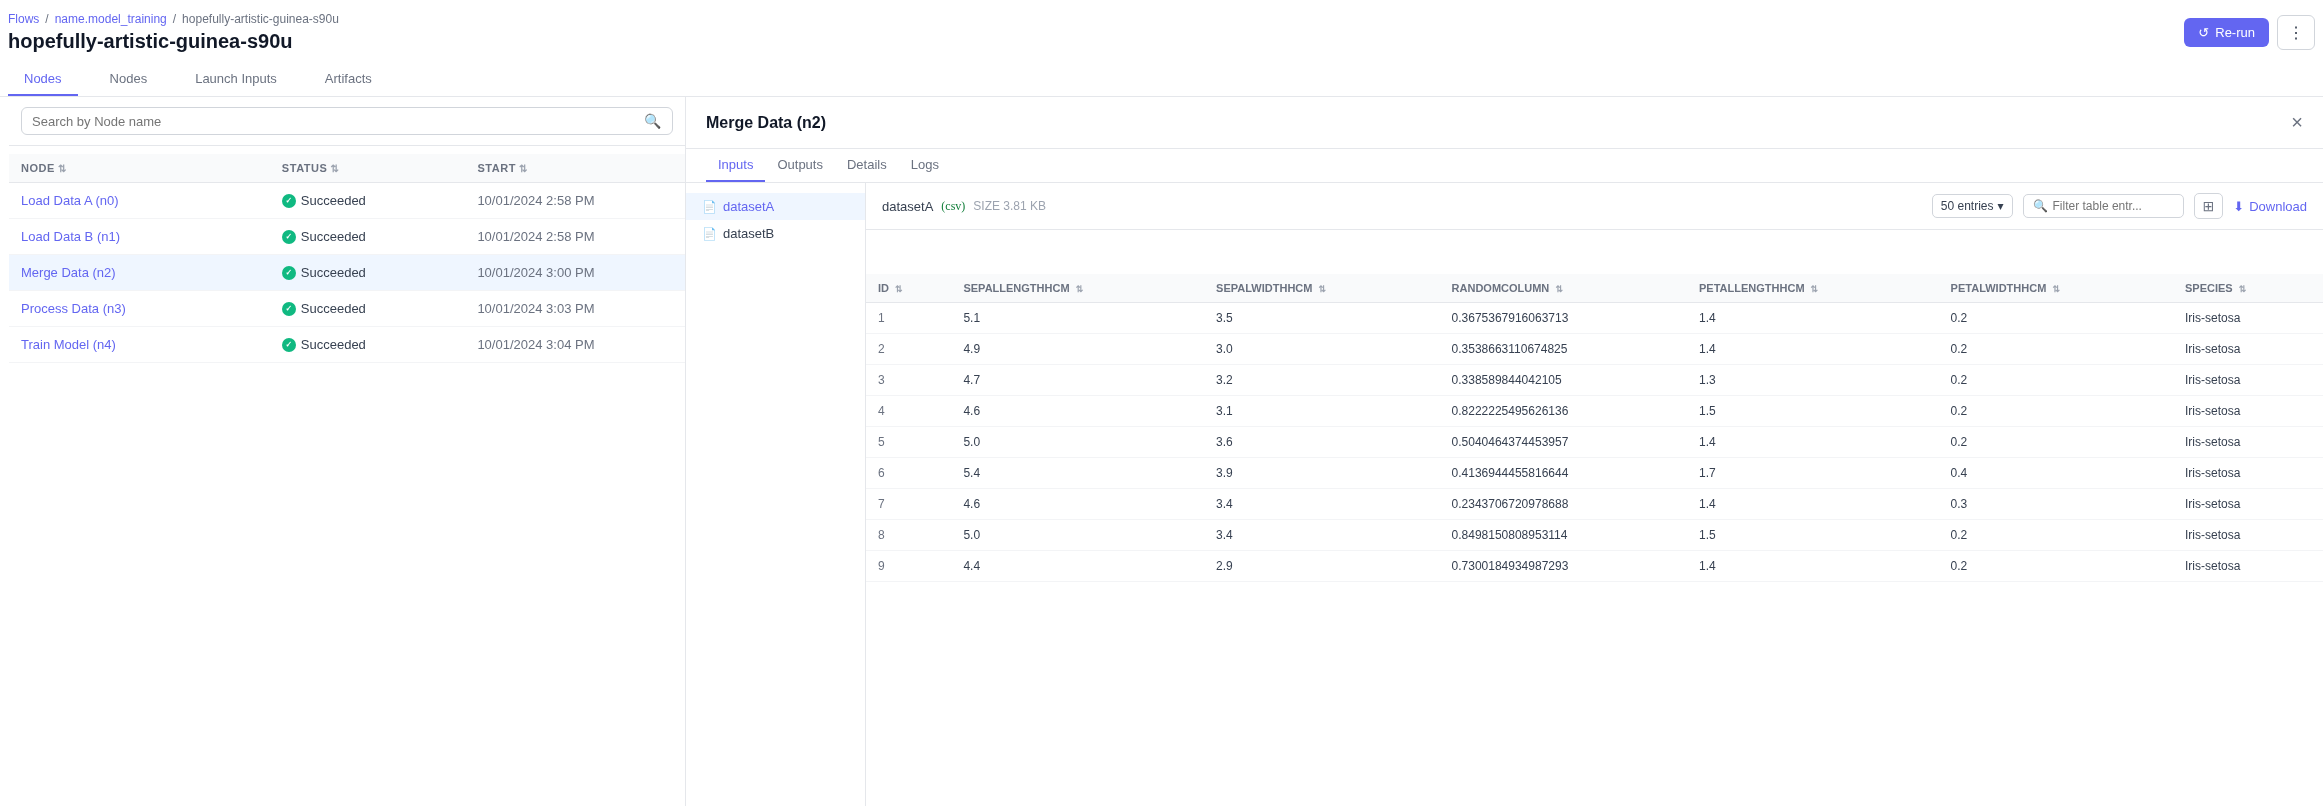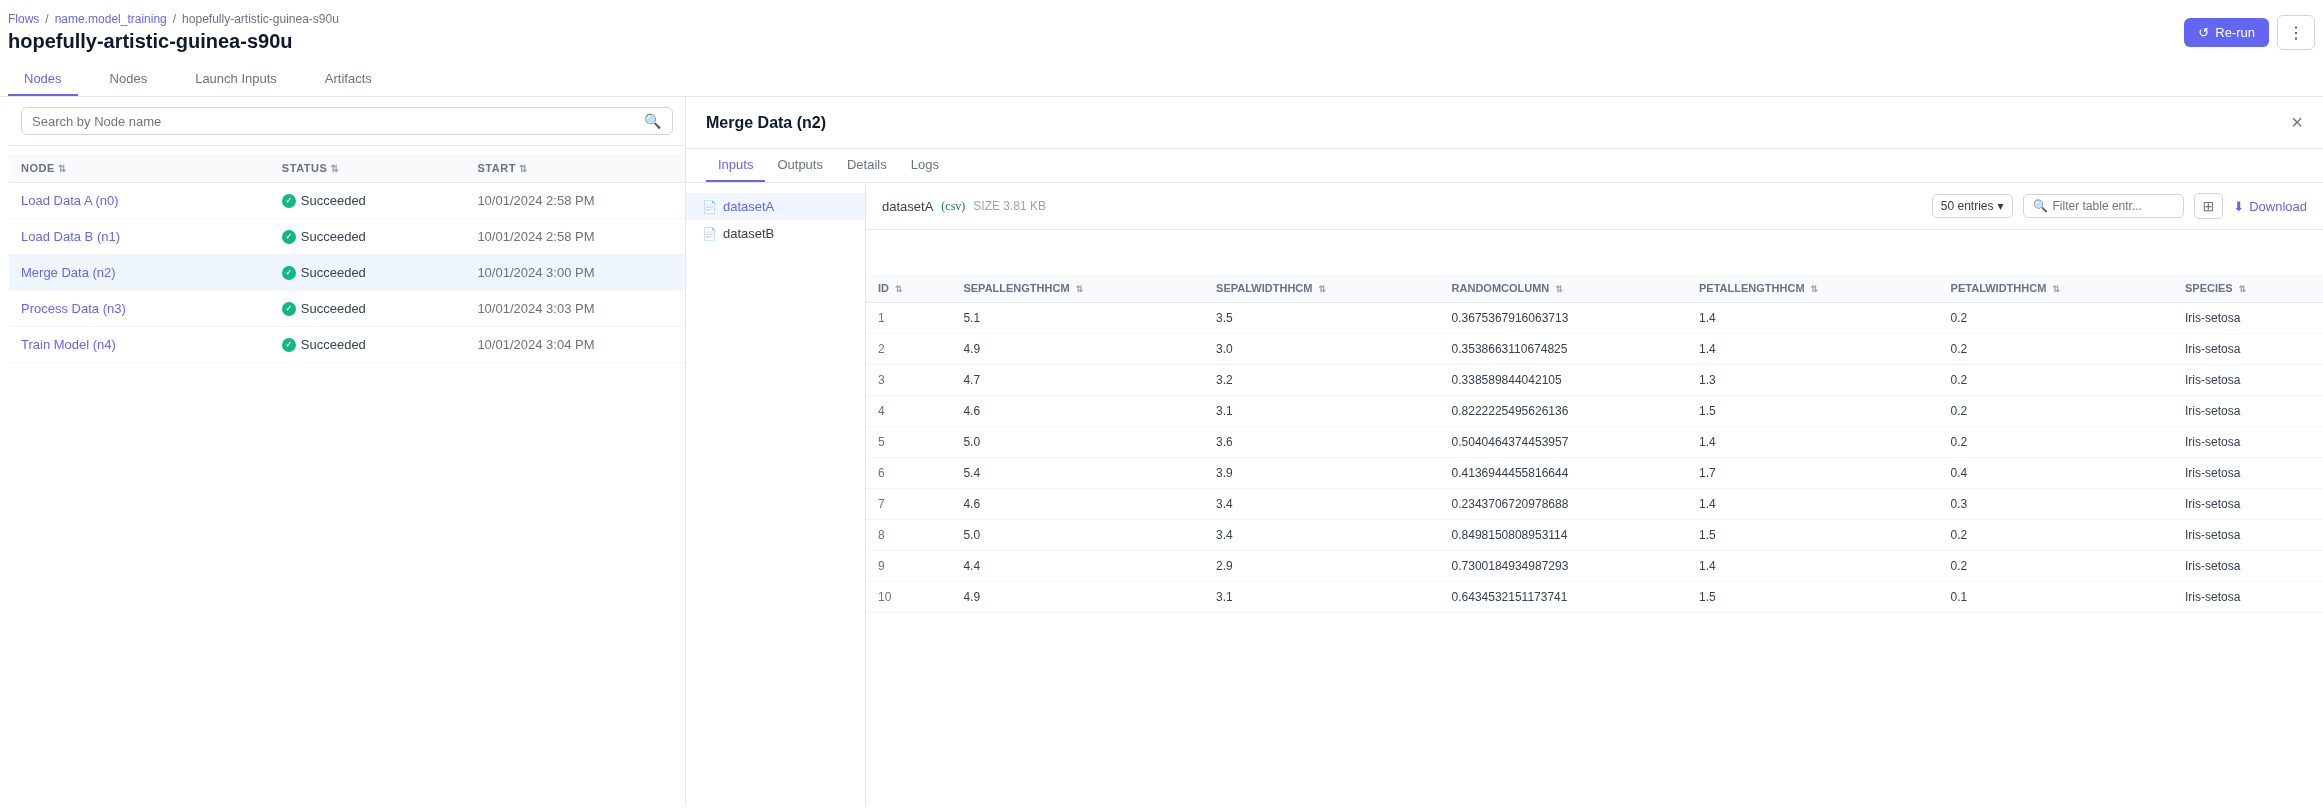--- a/index.html
+++ b/index.html
@@ -289,28 +289,19 @@
                 </tr>
                 <tr>
                   <td>9</td>
                   <td>4.4</td>
                   <td>2.9</td>
                   <td>0.7300184934987293</td>
                   <td>1.4</td>
                   <td>0.2</td>
                   <td>Iris-setosa</td>
                 </tr>
-                <tr>
-                  <td>10</td>
-                  <td>4.9</td>
-                  <td>3.1</td>
-                  <td>0.6434532151173741</td>
-                  <td>1.5</td>
-                  <td>0.1</td>
-                  <td>Iris-setosa</td>
-                </tr>
               </tbody>
           </table>
         </div>
       </div>
     </div>
   </div>
 </div>
 
 </body></html>

